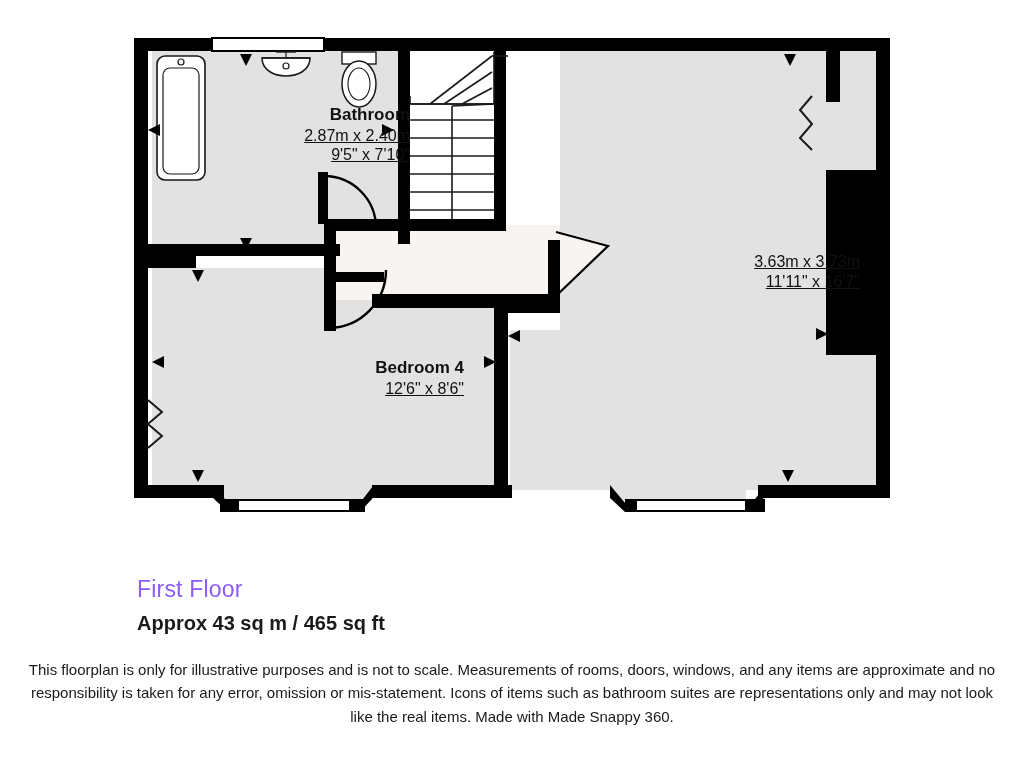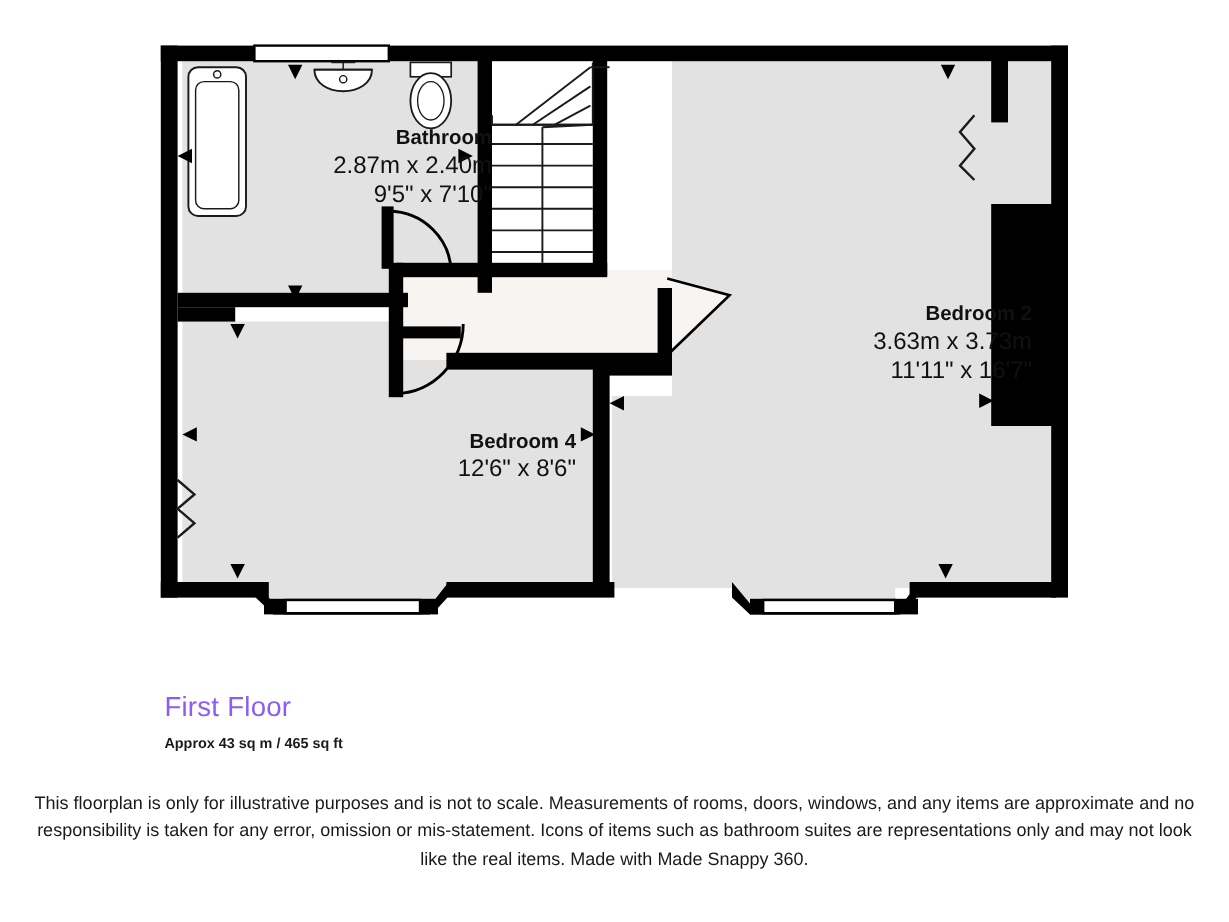--- a/index.html
+++ b/index.html
@@ -29,47 +29,48 @@
     text-align: right;
     line-height: 1.22;
     white-space: nowrap;
   }
   .room-name {
     font-size: 17px;
     font-weight: bold;
     color: #111111;
   }
   .room-dims {
-    font-size: 20px;
+    font-size: 16px;
     color: #111111;
+    text-decoration: underline;
   }
 
   #bathroom-label { left: 120px; top: 105px; width: 290px; }
-  #bedroom4-label { left: 160px; top: 358px; width: 320px; }
+  #bedroom4-label { left: 144px; top: 358px; width: 320px; }
   #bedroom2-label { left: 560px; top: 252px; width: 300px; }
 
   .footer {
     position: absolute;
     left: 0;
     top: 566px;
     width: 1024px;
   }
   .floor-title {
     position: absolute;
     left: 137px;
     top: 10px;
     font-size: 23px;
     color: #8b5cf6;
     letter-spacing: 0.2px;
   }
   .floor-area {
     position: absolute;
     left: 137px;
     top: 46px;
-    font-size: 12px;
+    font-size: 20px;
     font-weight: bold;
     color: #1a1a1a;
   }
   .disclaimer {
     position: absolute;
     left: 0;
     top: 92px;
     width: 1024px;
     text-align: center;
     font-size: 15px;
@@ -229,21 +230,20 @@
     <div class="room-dims">2.87m x 2.40m</div>
     <div class="room-dims">9'5" x 7'10"</div>
   </div>
 
   <div class="label-block" id="bedroom4-label">
     <div class="room-name">Bedroom 4</div>
     <div class="room-dims">12'6" x 8'6"</div>
   </div>
 
   <div class="label-block" id="bedroom2-label">
-    <div class="room-name">Bedroom 2</div>
     <div class="room-dims">3.63m x 3.73m</div>
     <div class="room-dims">11'11" x 16'7"</div>
   </div>
 </div>
 
 <div class="footer">
   <div class="floor-title">First Floor</div>
   <div class="floor-area">Approx 43 sq m / 465 sq ft</div>
   <div class="disclaimer">This floorplan is only for illustrative purposes and is not to scale. Measurements of rooms, doors, windows, and any items are approximate and no responsibility is taken for any error, omission or mis-statement. Icons of items such as bathroom suites are representations only and may not look like the real items. Made with Made Snappy 360.</div>
 </div>

